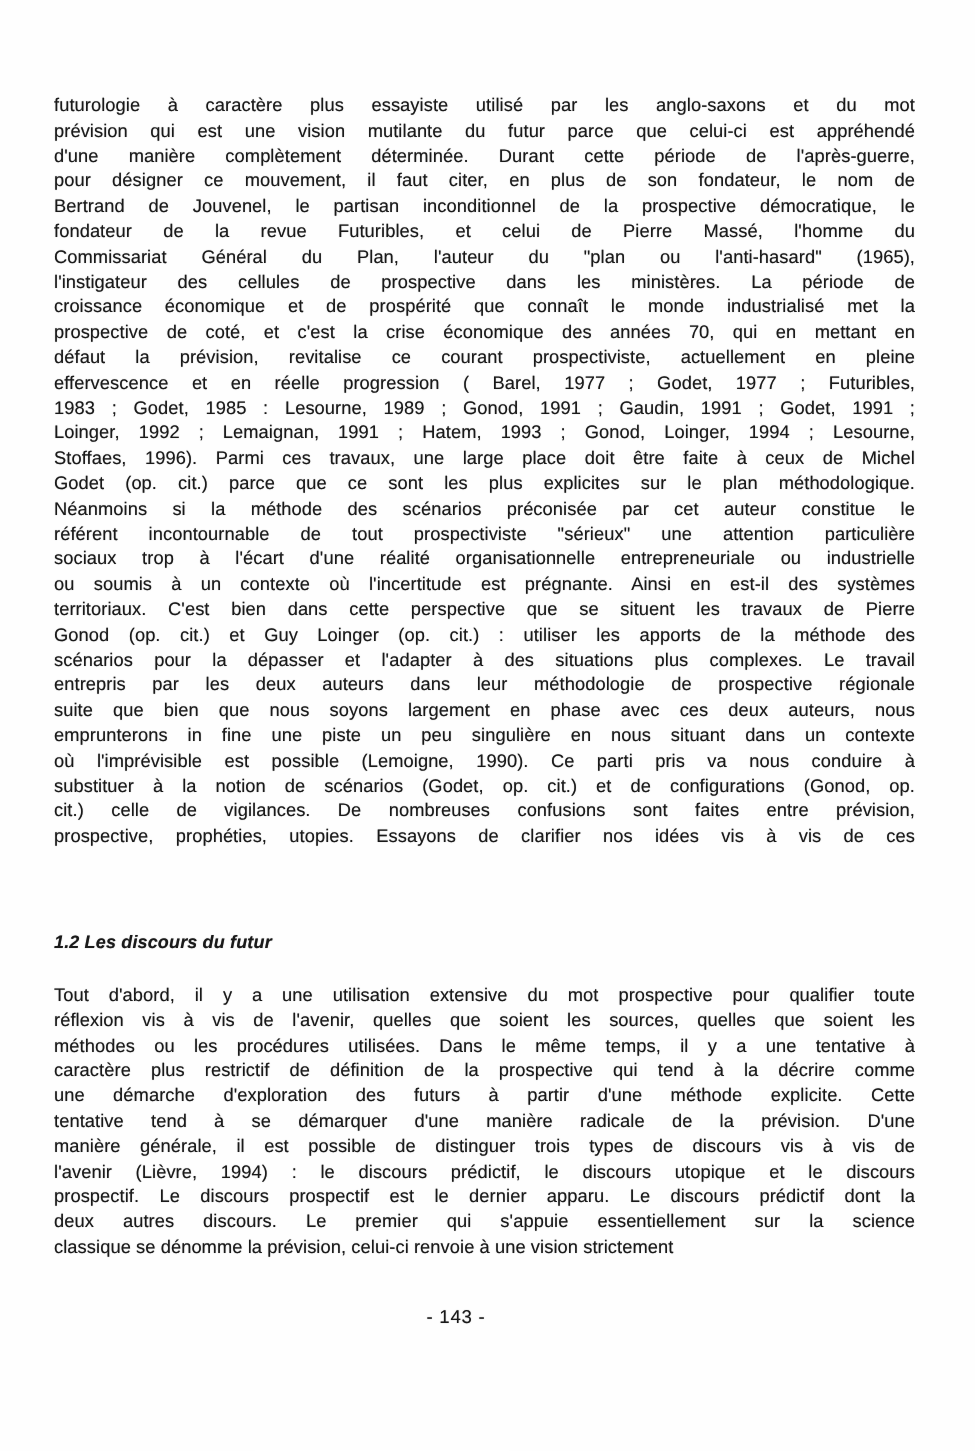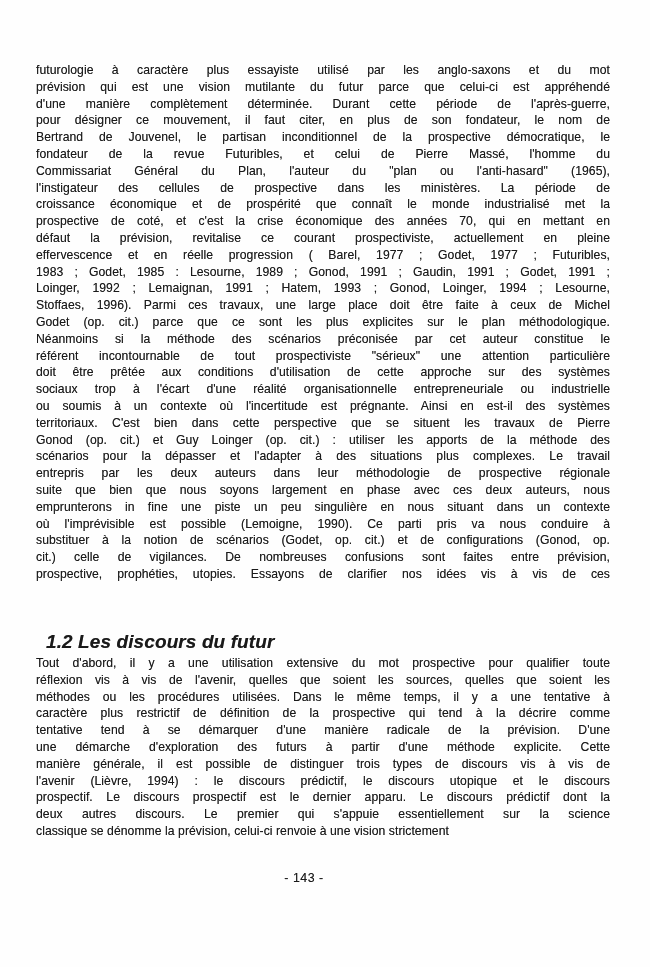--- a/index.html
+++ b/index.html
@@ -34,22 +34,22 @@
     text-shadow: 0 0 0.6px rgba(26,26,26,0.55);
     white-space: normal;
   }
   .line.last {
     text-align-last: left;
   }
   .heading {
     position: absolute;
     left: 36px;
     top: 621px;
-    margin: 10px;
-    font-size: 19px;
+    margin: 0;
+    font-size: 12px;
     font-weight: bold;
     font-style: italic;
     letter-spacing: 0.1px;
     text-shadow: 0 0 0.6px rgba(26,26,26,0.55);
   }
   .pageno {
     position: absolute;
     top: 871px;
     left: 36px;
     width: 536px;
@@ -75,21 +75,20 @@
       <div class="line">croissance économique et de prospérité que connaît le monde industrialisé met la</div>
       <div class="line">prospective de coté, et c'est la crise économique des années 70, qui en mettant en</div>
       <div class="line">défaut la prévision, revitalise ce courant prospectiviste, actuellement en pleine</div>
       <div class="line">effervescence et en réelle progression ( Barel, 1977 ; Godet, 1977 ; Futuribles,</div>
       <div class="line">1983 ; Godet, 1985 : Lesourne, 1989 ; Gonod, 1991 ; Gaudin, 1991 ; Godet, 1991 ;</div>
       <div class="line">Loinger, 1992 ; Lemaignan, 1991 ; Hatem, 1993 ; Gonod, Loinger, 1994 ; Lesourne,</div>
       <div class="line">Stoffaes, 1996). Parmi ces travaux, une large place doit être faite à ceux de Michel</div>
       <div class="line">Godet (op. cit.) parce que ce sont les plus explicites sur le plan méthodologique.</div>
       <div class="line">Néanmoins si la méthode des scénarios préconisée par cet auteur constitue le</div>
       <div class="line">référent incontournable de tout prospectiviste "sérieux" une attention particulière</div>
-      <div class="line">doit être prêtée aux conditions d'utilisation de cette approche sur des systèmes</div>
       <div class="line">sociaux trop à l'écart d'une réalité organisationnelle entrepreneuriale ou industrielle</div>
       <div class="line">ou soumis à un contexte où l'incertitude est prégnante. Ainsi en est-il des systèmes</div>
       <div class="line">territoriaux. C'est bien dans cette perspective que se situent les travaux de Pierre</div>
       <div class="line">Gonod (op. cit.) et Guy Loinger (op. cit.) : utiliser les apports de la méthode des</div>
       <div class="line">scénarios pour la dépasser et l'adapter à des situations plus complexes. Le travail</div>
       <div class="line">entrepris par les deux auteurs dans leur méthodologie de prospective régionale</div>
       <div class="line">suite que bien que nous soyons largement en phase avec ces deux auteurs, nous</div>
       <div class="line">emprunterons in fine une piste un peu singulière en nous situant dans un contexte</div>
       <div class="line">où l'imprévisible est possible (Lemoigne, 1990). Ce parti pris va nous conduire à</div>
       <div class="line">substituer à la notion de scénarios (Godet, op. cit.) et de configurations (Gonod, op.</div>
@@ -97,22 +96,22 @@
       <div class="line">prospective, prophéties, utopies. Essayons de clarifier nos idées vis à vis de ces</div>
     </div>
 
   <h2 class="heading">1.2 Les discours du futur</h2>
 
   <div class="para" id="para2">
       <div class="line">Tout d'abord, il y a une utilisation extensive du mot prospective pour qualifier toute</div>
       <div class="line">réflexion vis à vis de l'avenir, quelles que soient les sources, quelles que soient les</div>
       <div class="line">méthodes ou les procédures utilisées. Dans le même temps, il y a une tentative à</div>
       <div class="line">caractère plus restrictif de définition de la prospective qui tend à la décrire comme</div>
+      <div class="line">une démarche d'exploration des futurs à partir d'une méthode explicite. Cette</div>
       <div class="line">tentative tend à se démarquer d'une manière radicale de la prévision. D'une</div>
-      <div class="line">une démarche d'exploration des futurs à partir d'une méthode explicite. Cette</div>
       <div class="line">manière générale, il est possible de distinguer trois types de discours vis à vis de</div>
       <div class="line">l'avenir (Lièvre, 1994) : le discours prédictif, le discours utopique et le discours</div>
       <div class="line">prospectif. Le discours prospectif est le dernier apparu. Le discours prédictif dont la</div>
       <div class="line">deux autres discours. Le premier qui s'appuie essentiellement sur la science</div>
       <div class="line last">classique se dénomme la prévision, celui-ci renvoie à une vision strictement</div>
     </div>
 
   <div class="pageno">- 143 -</div>
 </div>
 

